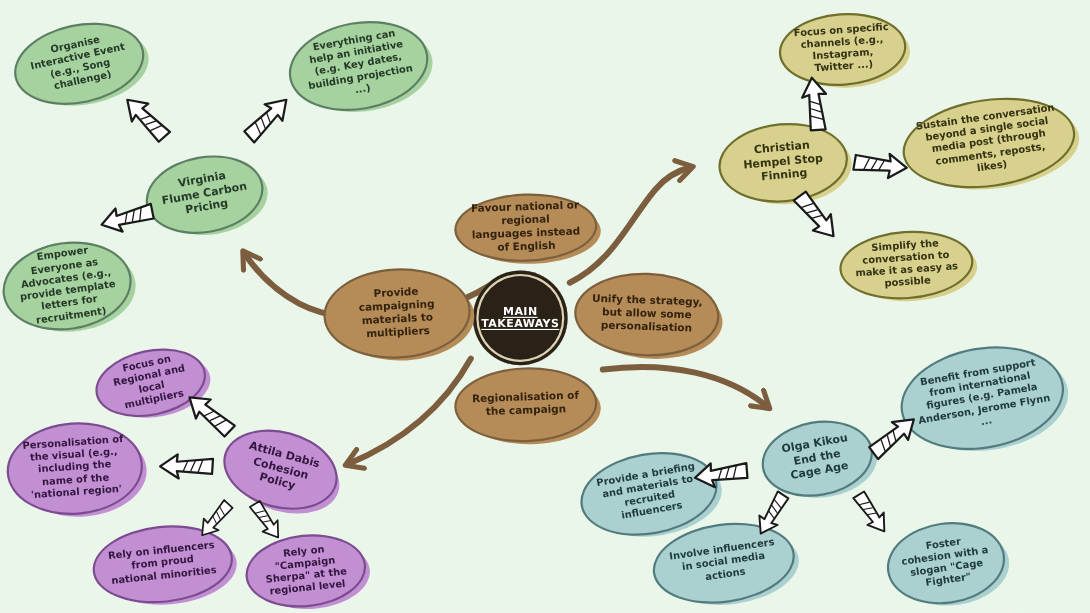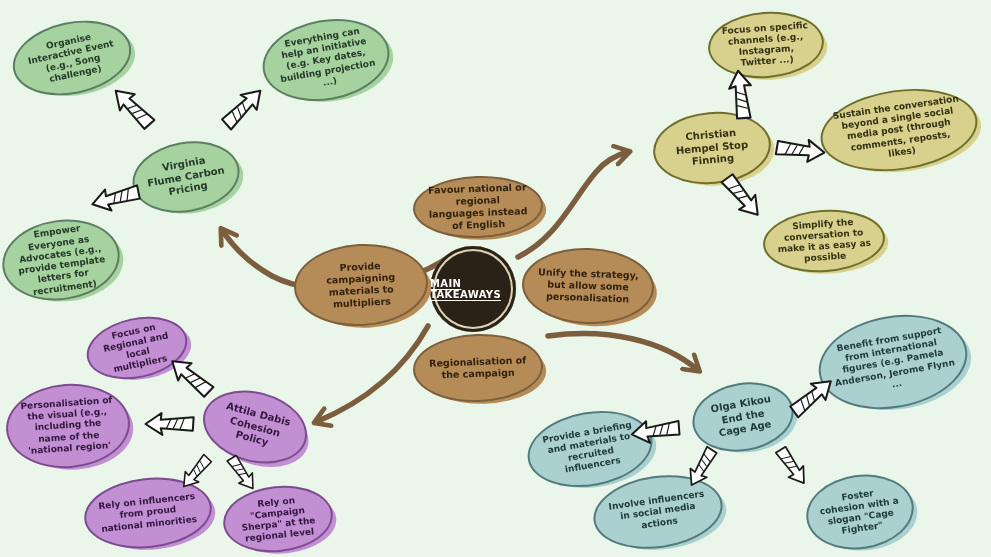--- a/index.html
+++ b/index.html
@@ -23,21 +23,21 @@
   .teal{background:#abd0d0;border:2.5px solid #527b7e;color:#1e3a3c;box-shadow:6px 5px 0 -3px #abd0d0;}
   .sat{font-size:9px;}
   .main-node{font-size:10px;}
   .topic{font-size:9.5px;}
   .center-circle{
     position:absolute;left:430px;top:246px;width:86px;height:86px;border-radius:50%;
     background:#2b2217;display:flex;align-items:center;justify-content:center;
     box-shadow:inset 0 0 0 3px #2b2217, inset 0 0 0 5px #ddd3b4;
   }
   .center-circle span{
-    color:#ffffff;font-size:10px;font-weight:700;letter-spacing:.4px;text-align:left;
+    color:#ffffff;font-size:10px;font-weight:700;letter-spacing:.4px;text-align:center;
     text-decoration:underline;text-underline-offset:2px;
   }
   .sk{position:absolute;overflow:visible;}
 </style>
 </head>
 <body>
 
 <div class="canvas">
 
   <svg width="0" height="0" style="position:absolute">

